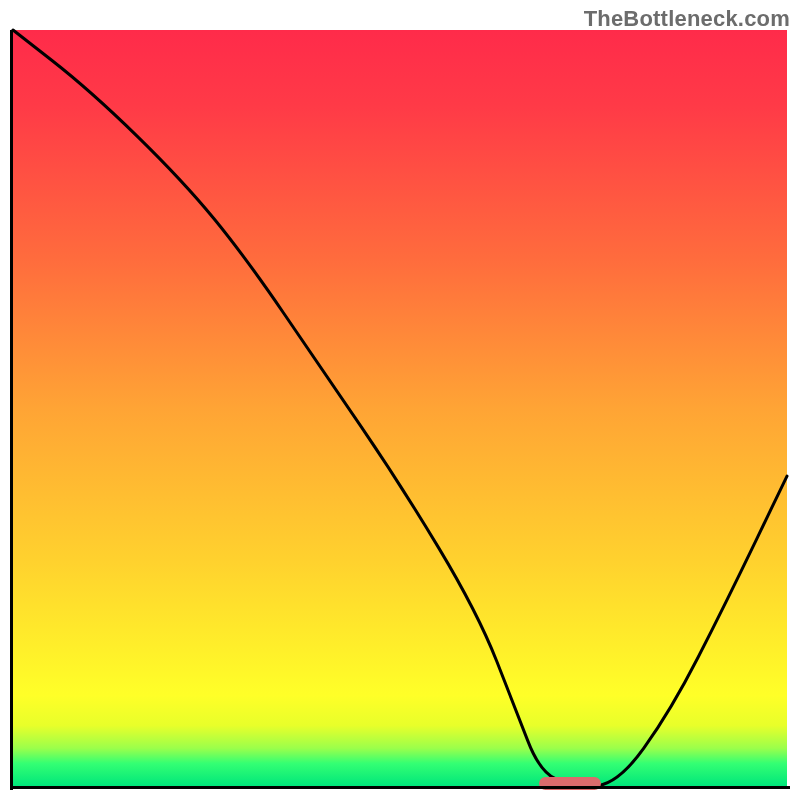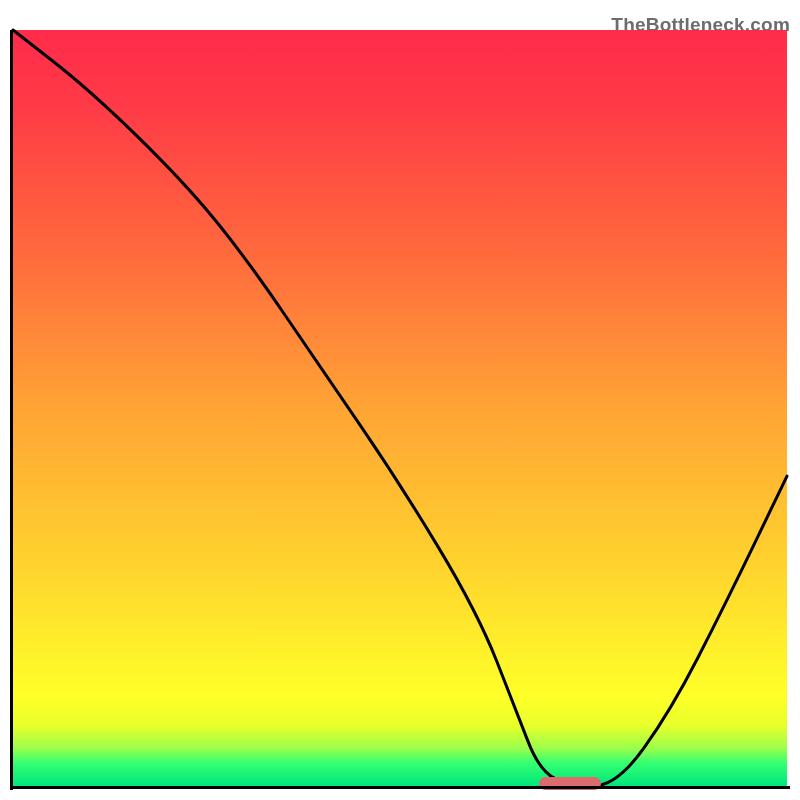--- a/index.html
+++ b/index.html
@@ -11,23 +11,23 @@
     overflow: hidden;
     font-family: Arial, Helvetica, sans-serif;
   }
   .chart-container {
     position: relative;
     width: 800px;
     height: 800px;
   }
   .watermark {
     position: absolute;
-    top: 14px;
+    top: 6px;
     right: 10px;
-    font-size: 19px;
+    font-size: 22px;
     font-weight: 600;
     color: #6c6c6c;
     letter-spacing: 0.2px;
   }
   .plot-area {
     position: absolute;
     left: 13px;
     top: 30px;
     width: 774px;
     height: 756px;

